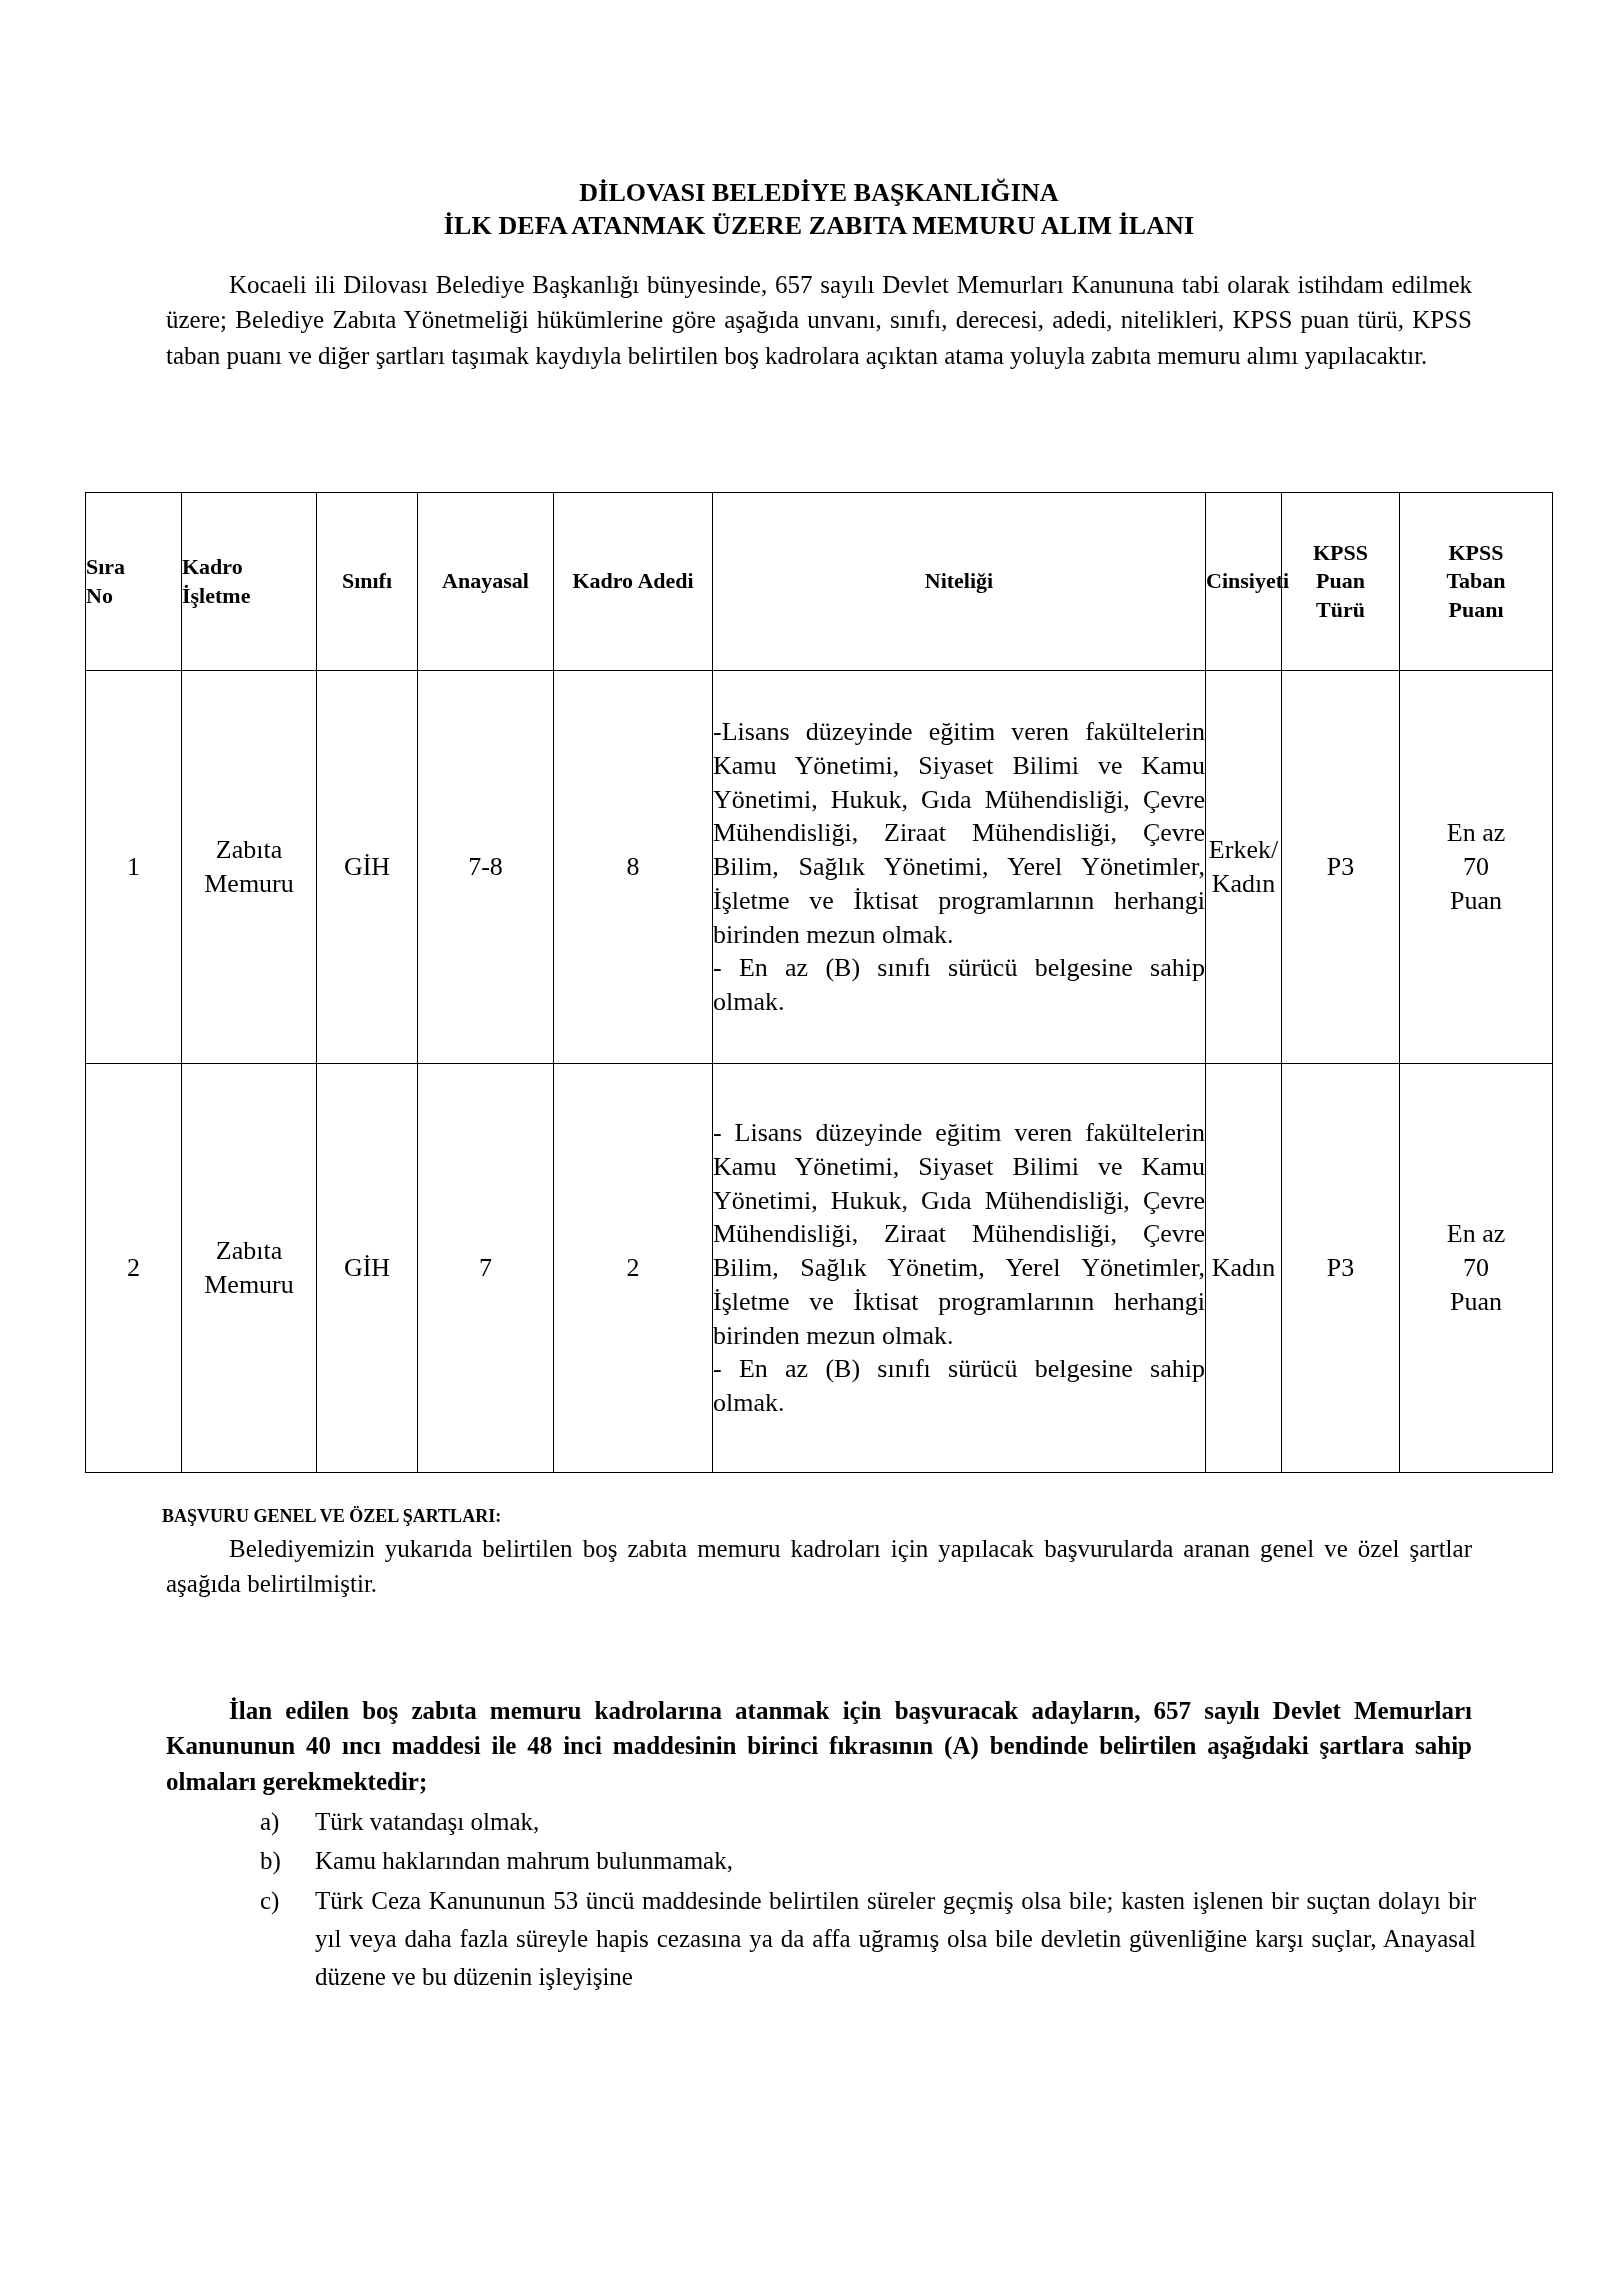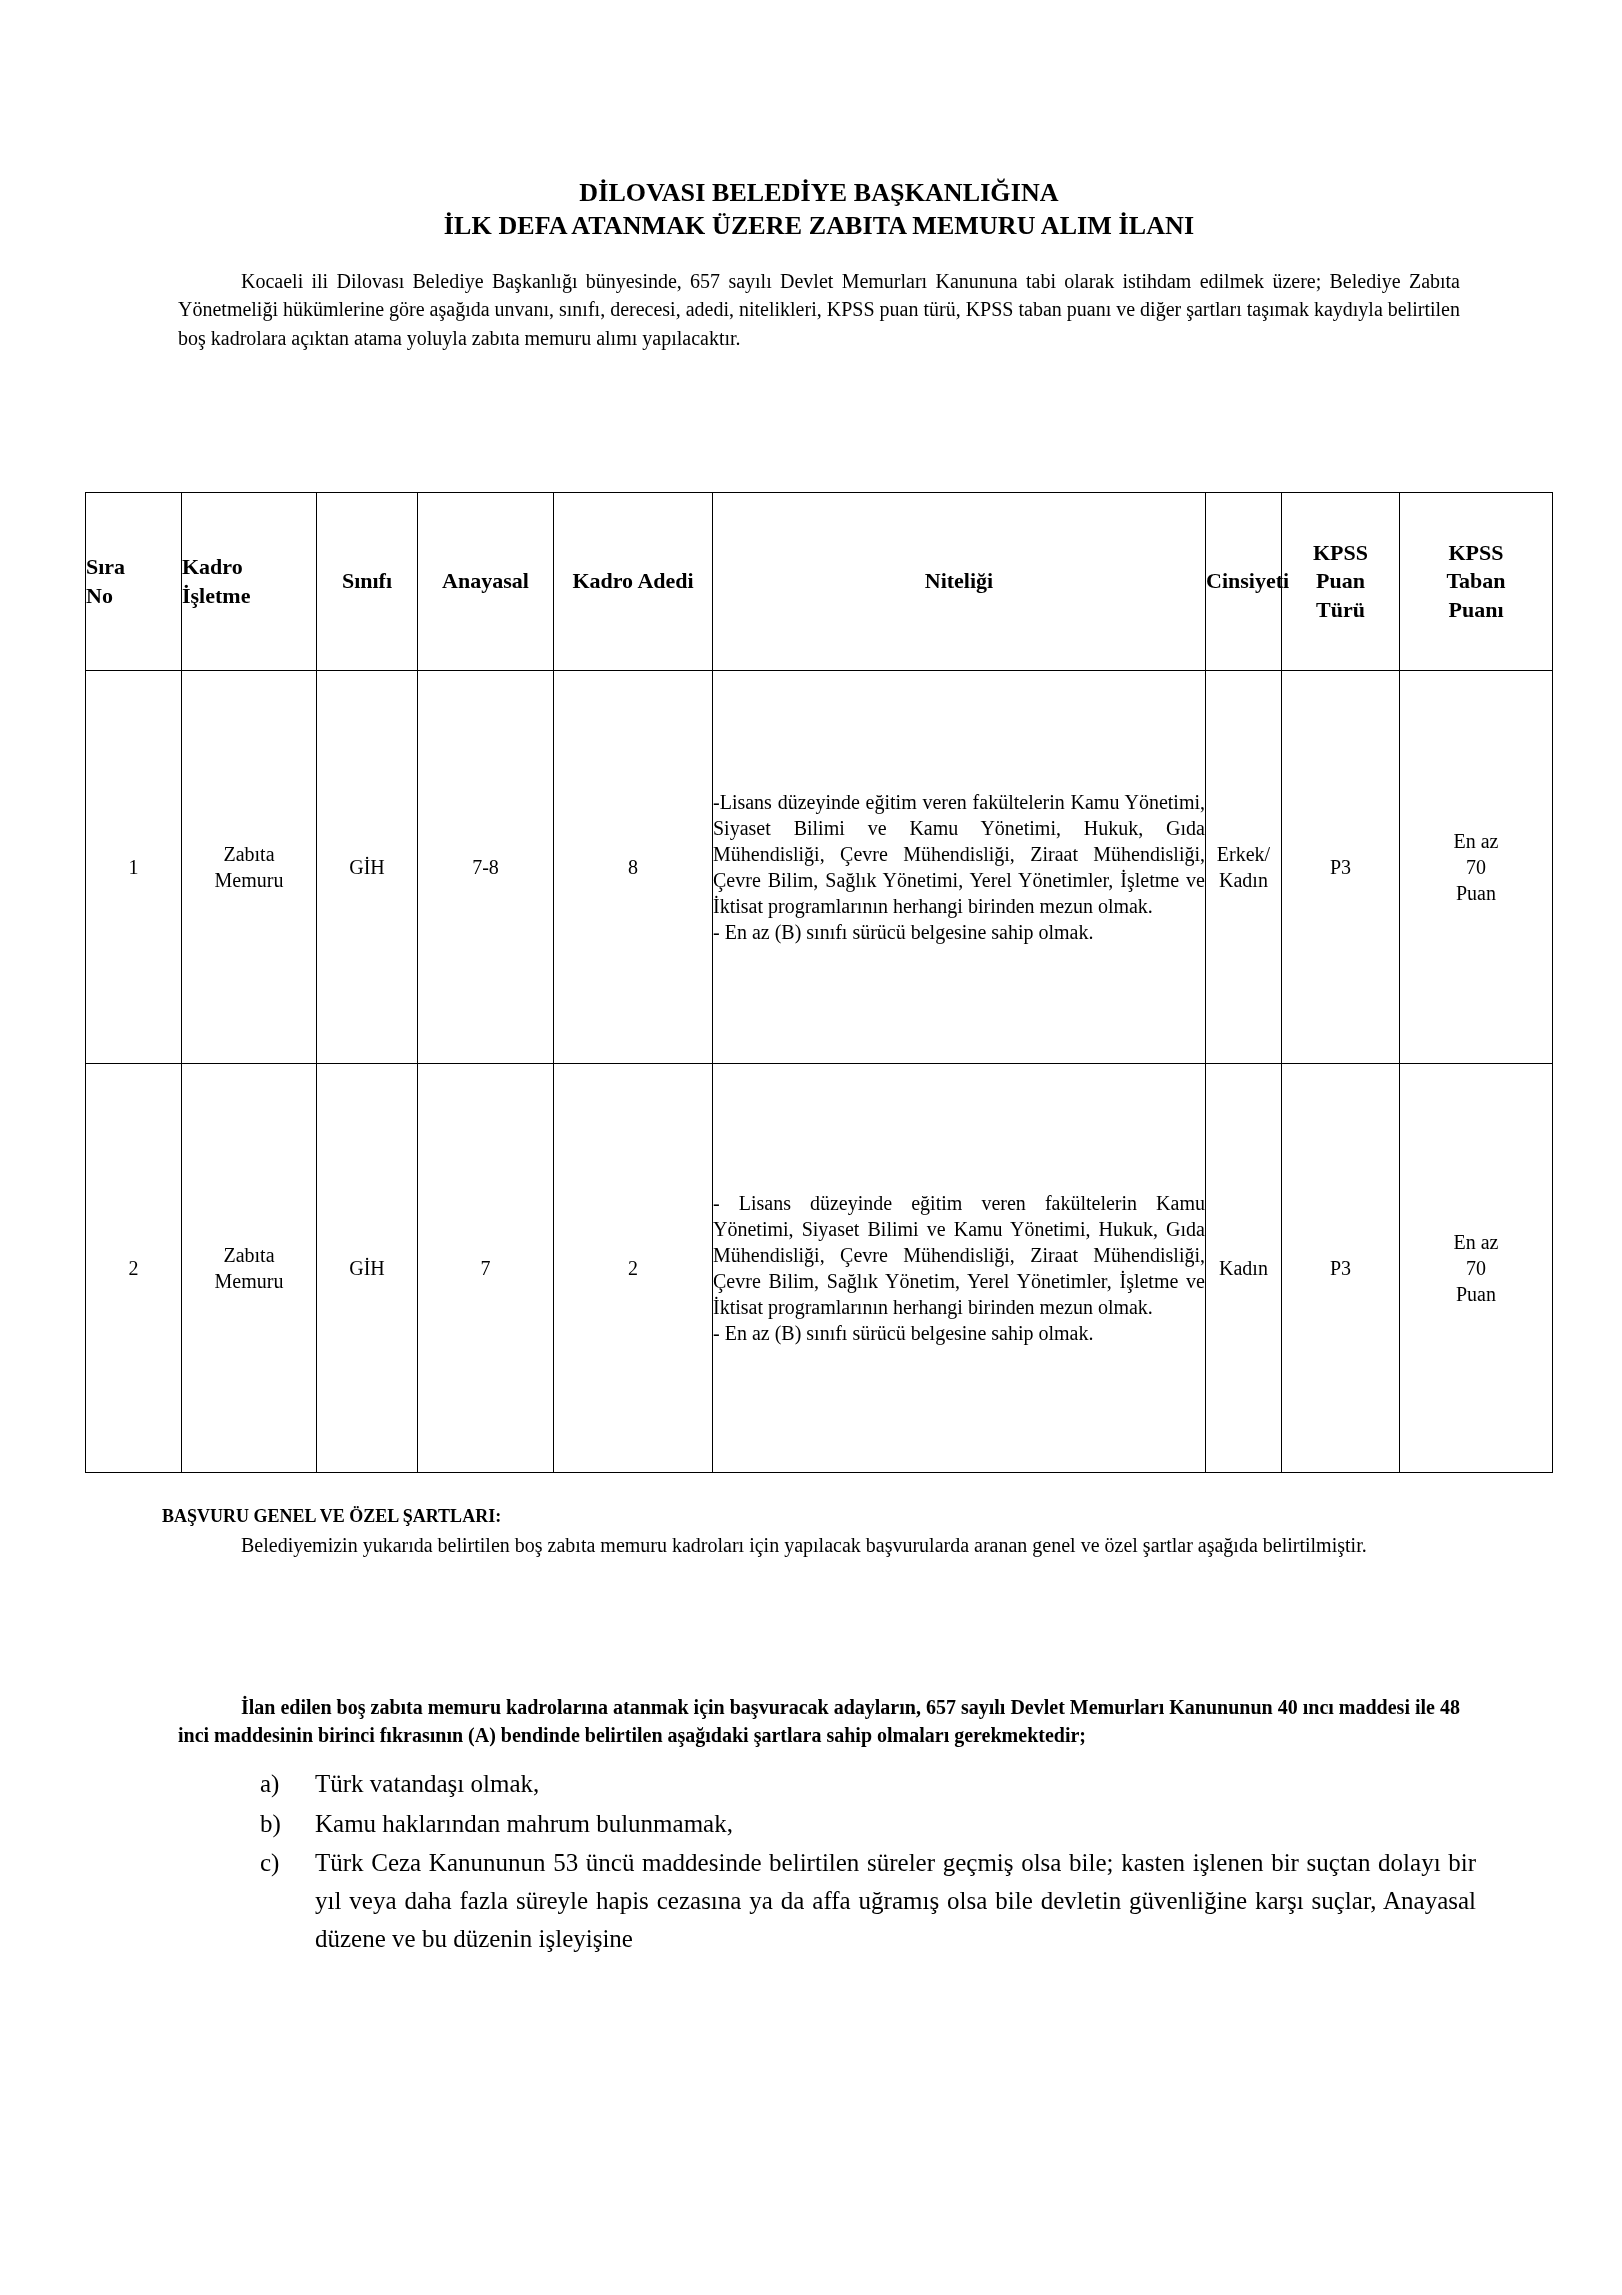--- a/index.html
+++ b/index.html
@@ -38,25 +38,25 @@
     font-weight: bold;
     font-size: 26px;
     line-height: 1.18;
     letter-spacing: 0.1px;
   }
   .doc-title .line1 { display: block; margin-top: 178px; }
   .doc-title .line2 { display: block; margin-top: 2.6px; }
 
   
   .para {
-    font-size: 20px;
+    font-size: 25px;
     line-height: 1.42;
     text-align: justify;
     text-justify: inter-word;
-    margin: 16px;
+    margin: 4px;
   }
   .para.indent { text-indent: 63px; }
 
   #intro-paragraph { margin-top: 25px; }
 
   
   .table-wrap {
     position: absolute;
     left: 77px;
     top: 492px;
@@ -64,21 +64,21 @@
   }
   table.kadro {
     border-collapse: collapse;
     width: 1468px;
     table-layout: fixed;
   }
   table.kadro td, table.kadro th {
     border: 1.3px solid #000000;
     padding: 0;
     vertical-align: middle;
-    font-size: 20px;
+    font-size: 26px;
     line-height: 1.30;
   }
   table.kadro thead th {
     font-weight: bold;
     height: 177px;
     font-size: 22px;
   }
   th.h-sira, th.h-kadro { text-align: left; padding-left: 7.9px; }
   th.h-sinif, th.h-derece, th.h-adet, th.h-nitelik,
   th.h-cinsiyet, th.h-ptur, th.h-ptaban { text-align: center; }

